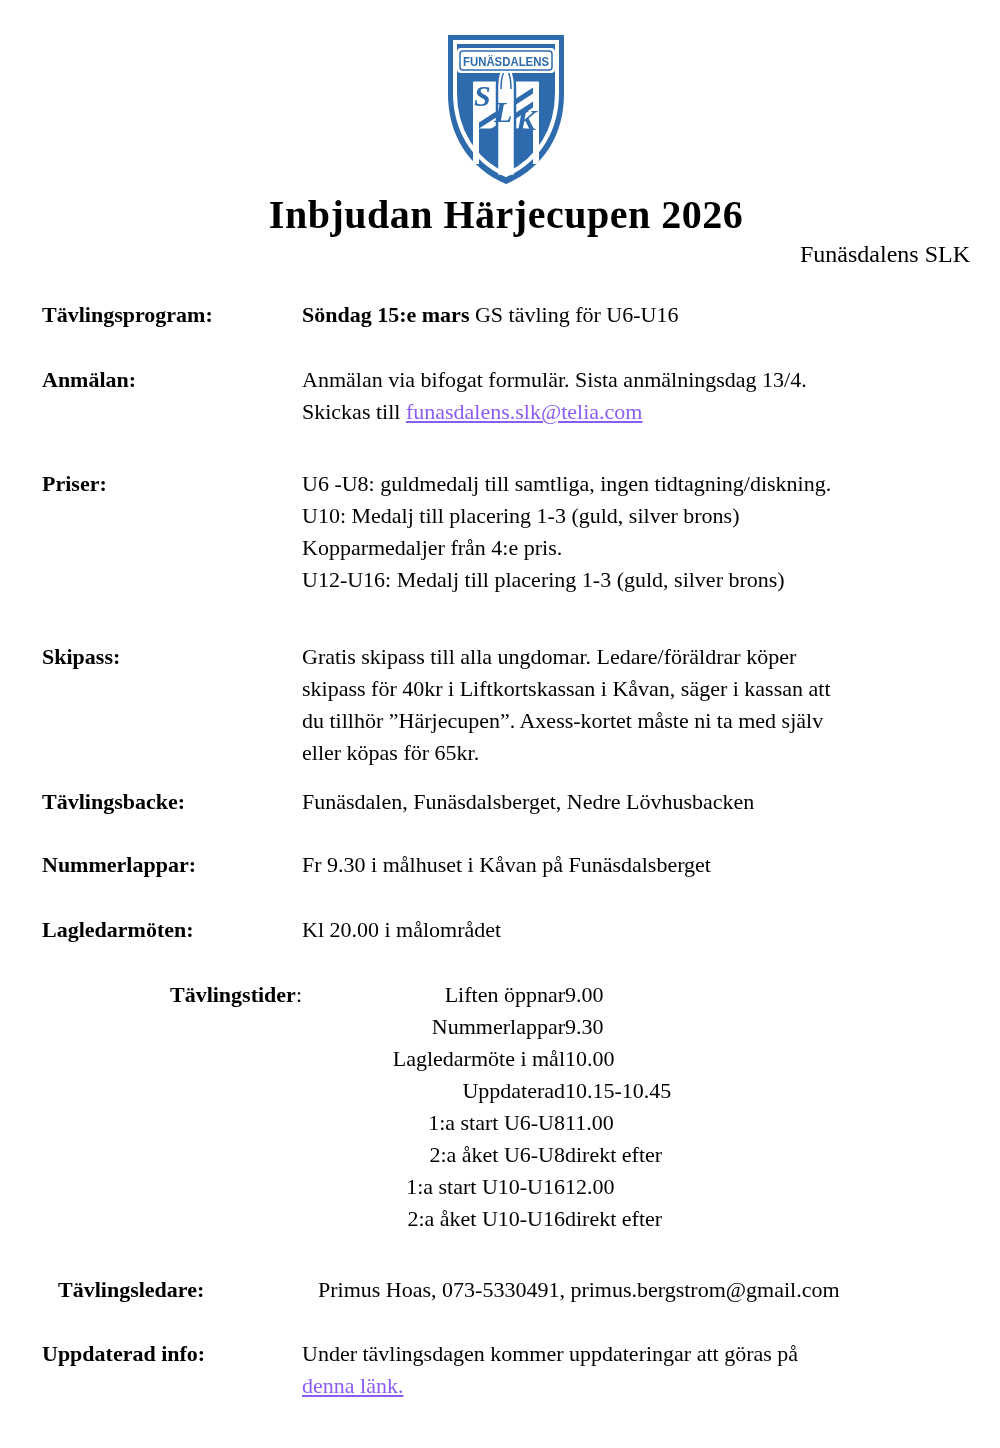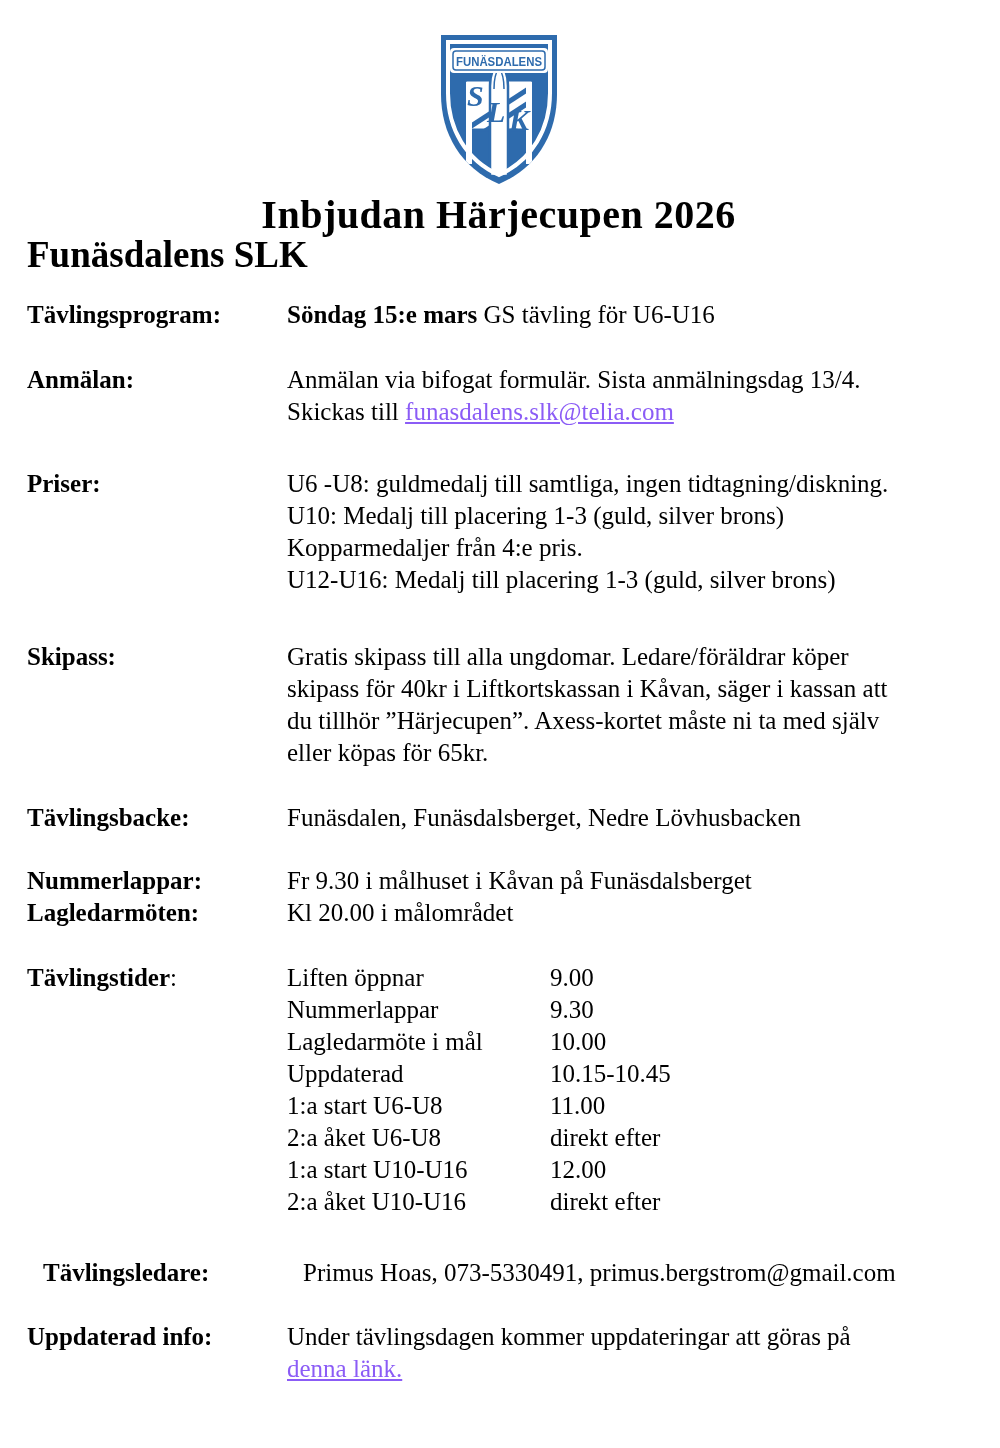--- a/index.html
+++ b/index.html
@@ -2,51 +2,51 @@
 <html lang="sv"><head>
 <meta charset="utf-8">
 <style>
   html,body{margin:0;padding:0;background:#ffffff;}
   body{
     width:1000px;height:1448px;overflow:hidden;
     font-family:"Liberation Serif", serif;
     color:#000;
     position:relative;
   }
-  .page{padding:32px 30px 0 27px;}
+  .page{padding:32px 30px 0 42px;}
 
   
   .logo-wrap{width:100%;display:flex;justify-content:center;}
   .logo-wrap svg{display:block;}
 
   
   .title{
     font-size:40px;line-height:46px;font-weight:bold;
     text-align:center;margin:4px 0 0 0;letter-spacing:0.5px;
   }
   .subtitle{
-    font-size:37px;line-height:33px;font-weight:bold;
-    text-align:left;margin:0 0 28px 0;
+    font-size:24px;line-height:33px;font-weight:normal;
+    text-align:right;margin:0 0 28px 0;
   }
 
   
-  .row{display:flex;font-size:25px;line-height:32px;}
+  .row{display:flex;font-size:22px;line-height:32px;}
   .row .label{flex:0 0 260px;width:260px;font-weight:bold;white-space:nowrap;}
   .row .content{flex:1;max-width:700px;}
   .line{white-space:nowrap;}
   .b{font-weight:bold;}
 
   .m-program{margin-bottom:33px;}
   .m-anmalan{margin-bottom:40px;}
   .m-priser{margin-bottom:45px;}
-  .m-skipass{margin-bottom:33px;}
+  .m-skipass{margin-bottom:17px;}
   .m-backe{margin-bottom:31px;}
-  .m-nummer{}
+  .m-nummer{margin-bottom:33px;}
   .m-lagledar{margin-bottom:33px;}
-  .m-tider{margin-bottom:39px;}
+  .m-tider{margin-bottom:39px;text-align:right;}
   .m-ledare{margin-bottom:32px;margin-left:16px;}
 
   a.doclink{color:#8b5cf6;cursor:pointer;}
 
   
   .sched-row{display:flex;}
   .sched-name{flex:0 0 263px;width:263px;white-space:nowrap;}
   .sched-time{white-space:nowrap;}
 </style>
 </head>

